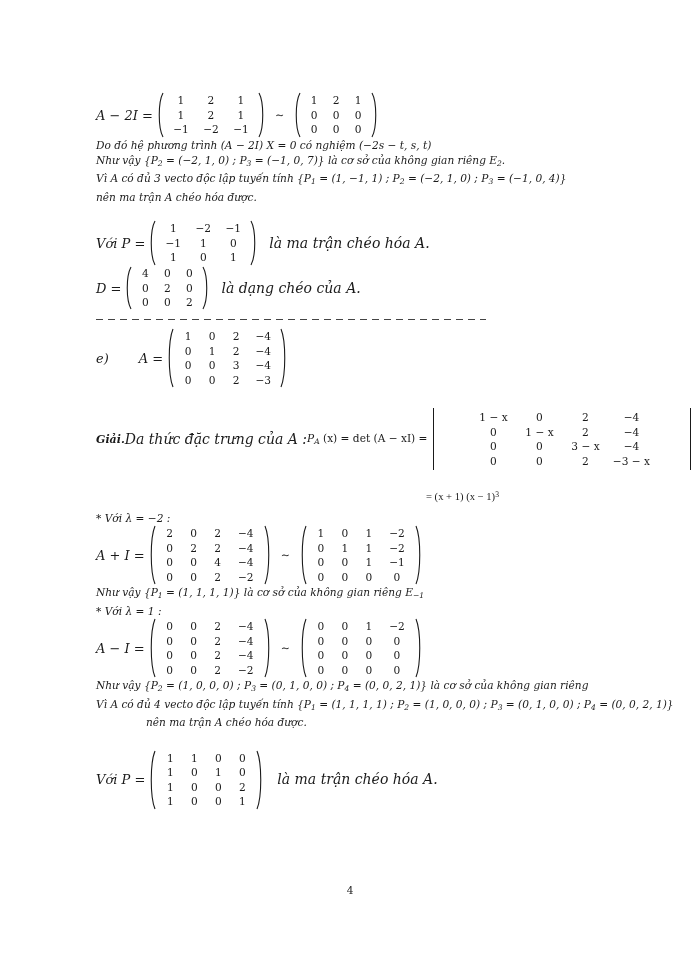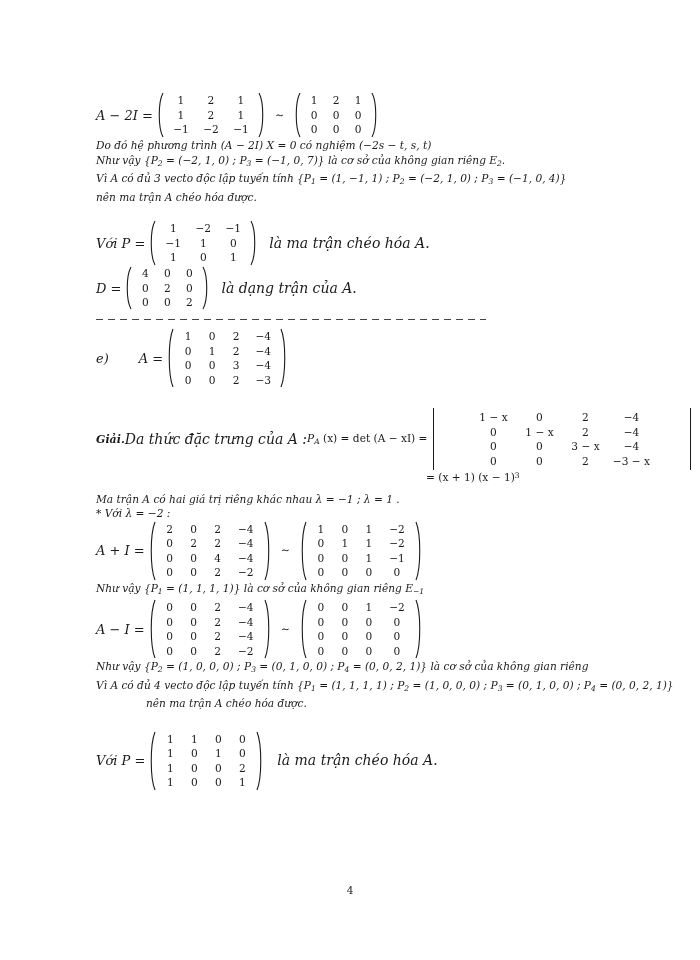--- a/index.html
+++ b/index.html
@@ -140,21 +140,22 @@
   .indent-2 { padding-left: 50px; }
   .eqline {
     font-size: 10.6px;
     font-style: normal;
     white-space: nowrap;
   }
   .right-eq {
     text-align: left;
     padding-left: 330px;
     font-size: 10.6px;
-    margin-top: 1px;
+    margin-top: 20px;
+    font-family: Liberation Serif, serif;
   }
 </style>
 </head>
 <body>
 
 <div class="page">
   <div class="content">
 
     <div class="mathline blk">
       <span class="lbl">A − 2I =</span>
@@ -287,21 +288,21 @@
             <span class="mcell" style="min-width:18px">0</span>
             <span class="mcell" style="min-width:18px">2</span>
           </span>
         </span>
         <span class="paren">
           <svg viewBox="0 0 9 44" preserveAspectRatio="none">
               <path d="M1 1 C6 10, 6 34, 1 43" stroke="#1a1a1a" stroke-width="1.1" fill="none"></path>
             </svg>
         </span>
       </span>
-      <span class="it" style="padding-left:8px">là dạng trận của A.</span>
+      <span class="it" style="padding-left:8px">là dạng chéo của A.</span>
     </div>
 
     <div class="divider"></div>
 
     <div class="mathline blk" style="margin-top:8px">
       <span class="lbl">e)</span>
       <span class="gap-md"></span>
       <span class="lbl">A =</span>
       <span class="matrix" style="height:60px">
         <span class="paren">
@@ -380,21 +381,20 @@
           </span>
         </span>
         <span class="det-bar"></span>
       </span>
     </div>
 
     <div class="right-eq"><span>= (x + 1) (x − 1)</span><span class="sup">3</span></div>
 
     <div class="spacer-8"></div>
 
-    <div class="prose">Ma trận A có hai giá trị riêng khác nhau λ = −1 ;  λ = 1 .</div>
     <div class="prose">* Với λ = −2 :</div>
 
     <div class="mathline blk">
       <span class="lbl">A + I =</span>
       <span class="matrix" style="height:60px">
         <span class="paren">
           <svg viewBox="0 0 9 60" preserveAspectRatio="none">
               <path d="M8 1 C3 13, 3 47, 8 59" stroke="#1a1a1a" stroke-width="1.1" fill="none"></path>
             </svg>
         </span>
@@ -465,20 +465,21 @@
         </span>
         <span class="paren">
           <svg viewBox="0 0 9 60" preserveAspectRatio="none">
               <path d="M1 1 C6 13, 6 47, 1 59" stroke="#1a1a1a" stroke-width="1.1" fill="none"></path>
             </svg>
         </span>
       </span>
     </div>
 
     <div class="prose"><span>Như vậy {P</span><span class="sub">1</span><span> = (1, 1, 1, 1)} là cơ sở của không gian riêng E</span><span class="sub">−1</span></div>
+    <div class="prose">* Với λ = 1 :</div>
 
     <div class="mathline blk">
       <span class="lbl">A − I =</span>
       <span class="matrix" style="height:60px">
         <span class="paren">
           <svg viewBox="0 0 9 60" preserveAspectRatio="none">
               <path d="M8 1 C3 13, 3 47, 8 59" stroke="#1a1a1a" stroke-width="1.1" fill="none"></path>
             </svg>
         </span>
         <span class="mrows">

